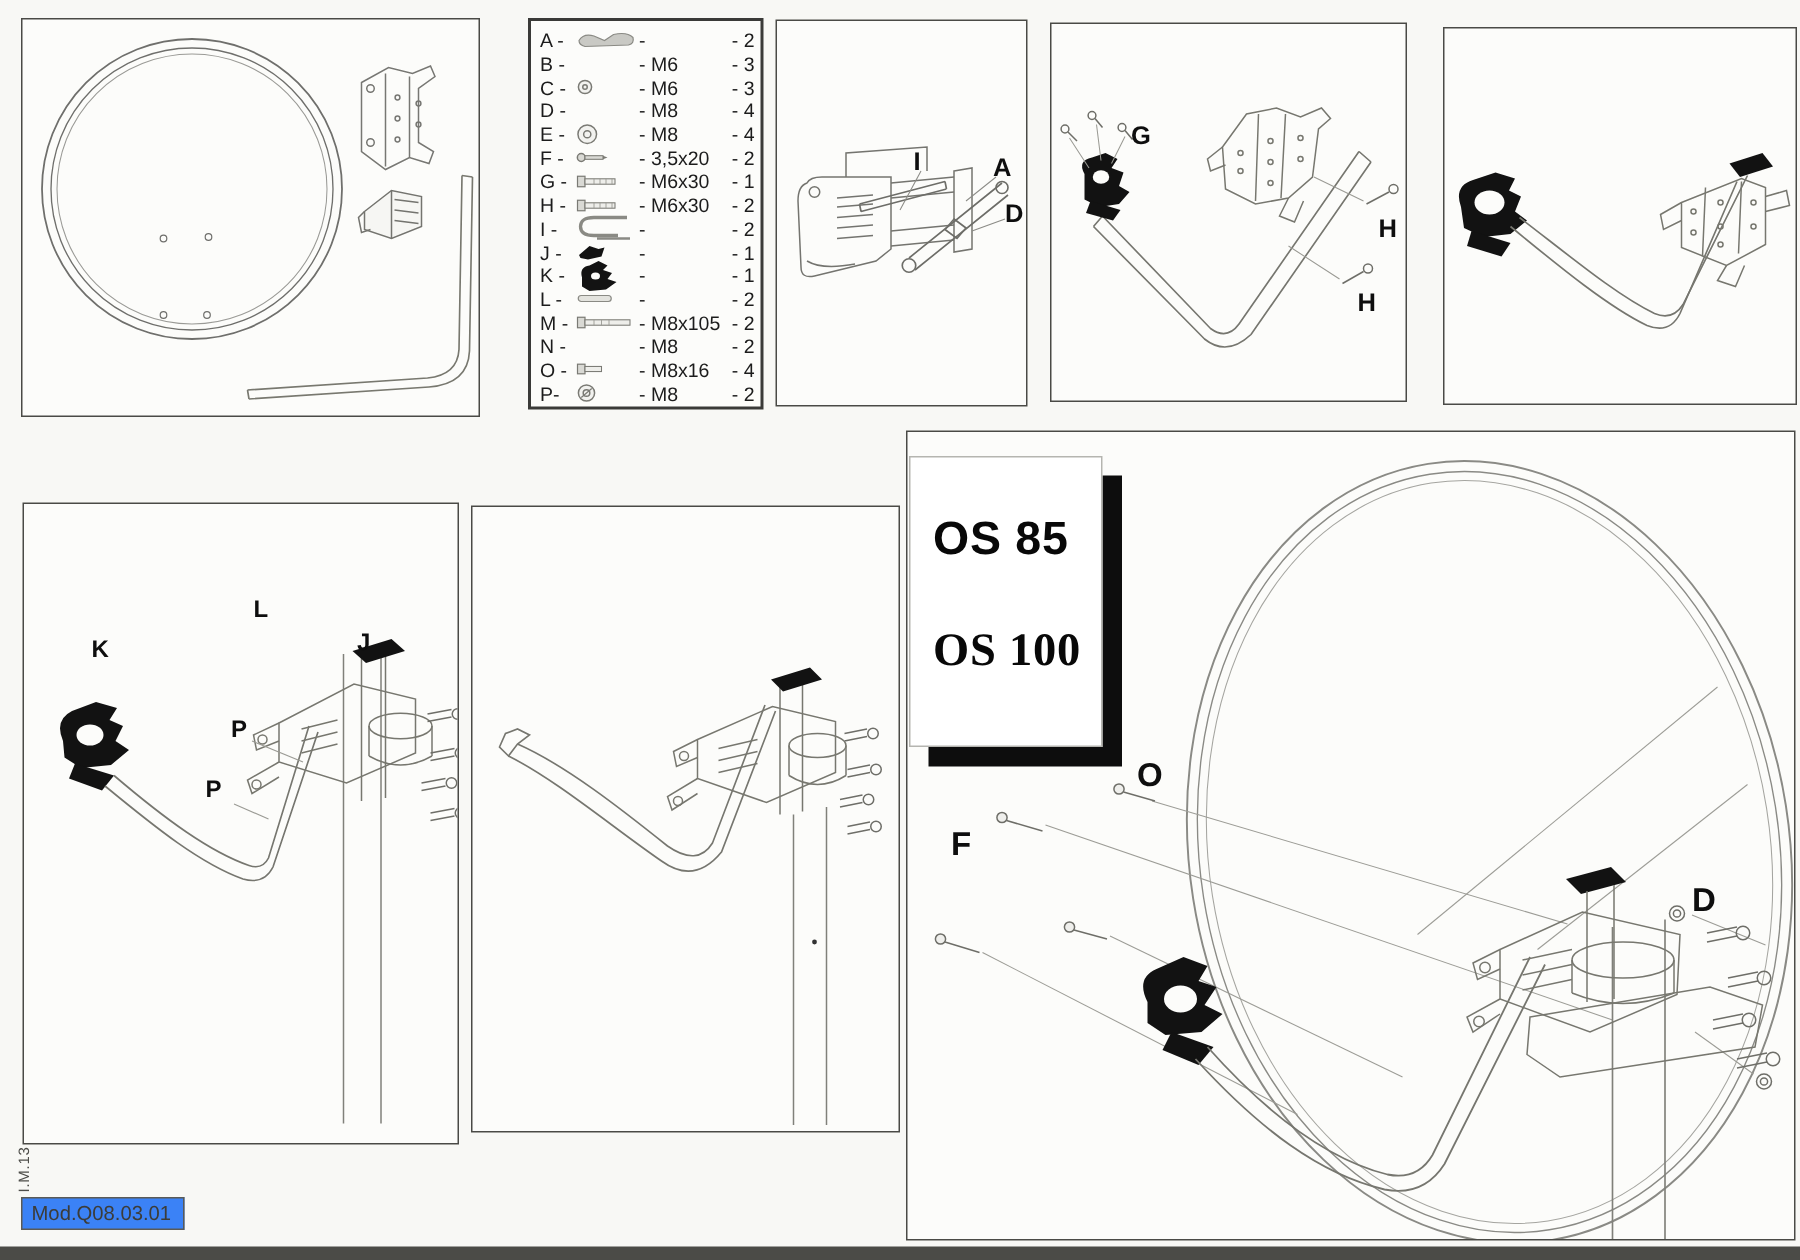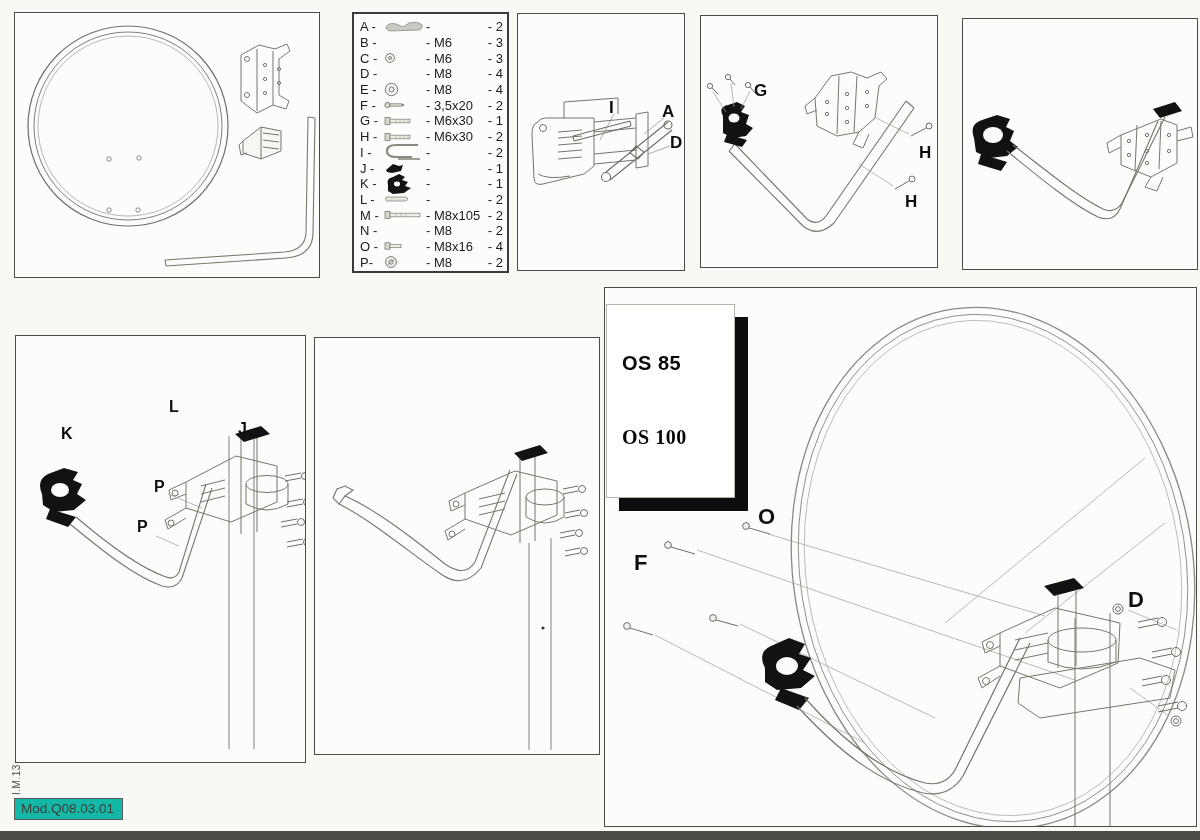--- a/index.html
+++ b/index.html
@@ -19,27 +19,27 @@
   .pl-row{display:flex;align-items:center;height:15.7px;font-size:13px;color:#1c1c1c;white-space:nowrap;}
   .pl-letter{width:24px;}
   .pl-icon{width:42px;display:flex;align-items:center;overflow:visible;}
   .pl-icon svg{display:block;}
   .pl-size{width:57px;}
   .pl-qty{margin-left:auto;}
 
   
   .osbox{position:absolute;left:1px;top:16px;width:127px;height:192px;background:#ffffff;
          border:1px solid #b5b5b0;box-shadow:13px 13px 0 0 #0d0d0d;z-index:3;}
-  .osline{position:absolute;left:15px;font-weight:700;font-size:20px;color:#080808;letter-spacing:.5px;margin-top:11px;}
+  .osline{position:absolute;left:15px;font-weight:700;font-size:31px;color:#080808;letter-spacing:.5px;}
   .osline1{top:36px;}
   .osline2{top:110px;font-family:Liberation Serif, serif;}
 
   .imprint{position:absolute;left:11px;top:795px;transform:rotate(-90deg);
            transform-origin:0 0;font-size:10px;color:#4e4e4a;letter-spacing:.5px;}
-  .modbox{position:absolute;left:14px;top:798px;border:1.5px solid #5a5a56;background:#14b8a6;
+  .modbox{position:absolute;left:14px;top:798px;border:1.5px solid #5a5a56;background:#3b82f6;
           padding:2px 8px 3px 6px;font-size:13.5px;color:#3c3c38;}
   .bottomstrip{position:absolute;left:0;top:831px;width:1200px;height:9px;background:#4b4b47;}
 </style>
 </head>
 <body>
 
 <div class="page">
 
   <div class="panel" style="left:14px;top:12px;width:306px;height:266px">
     <svg width="304" height="264" viewBox="0 0 304 264">

